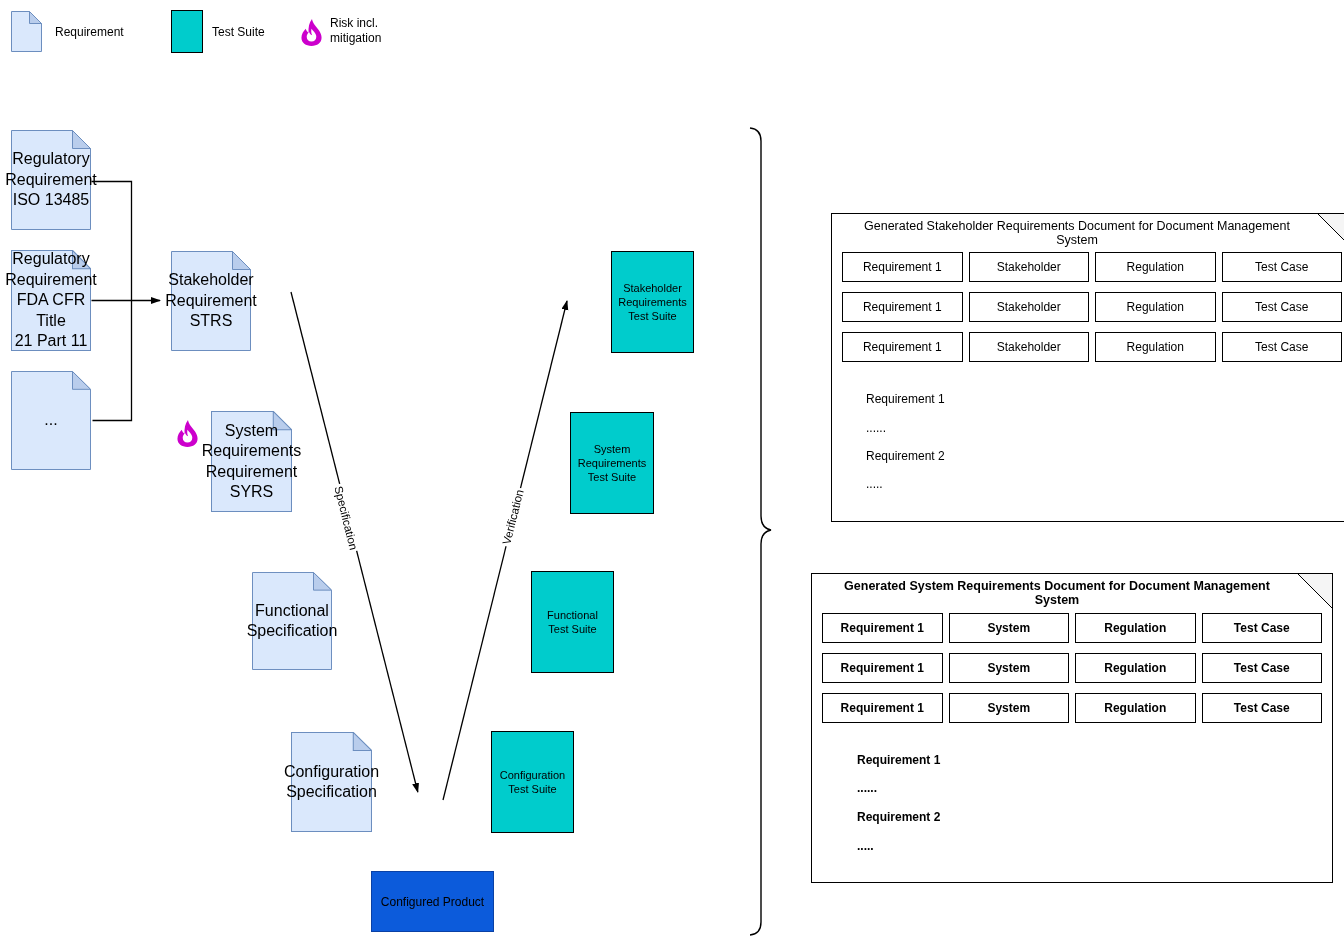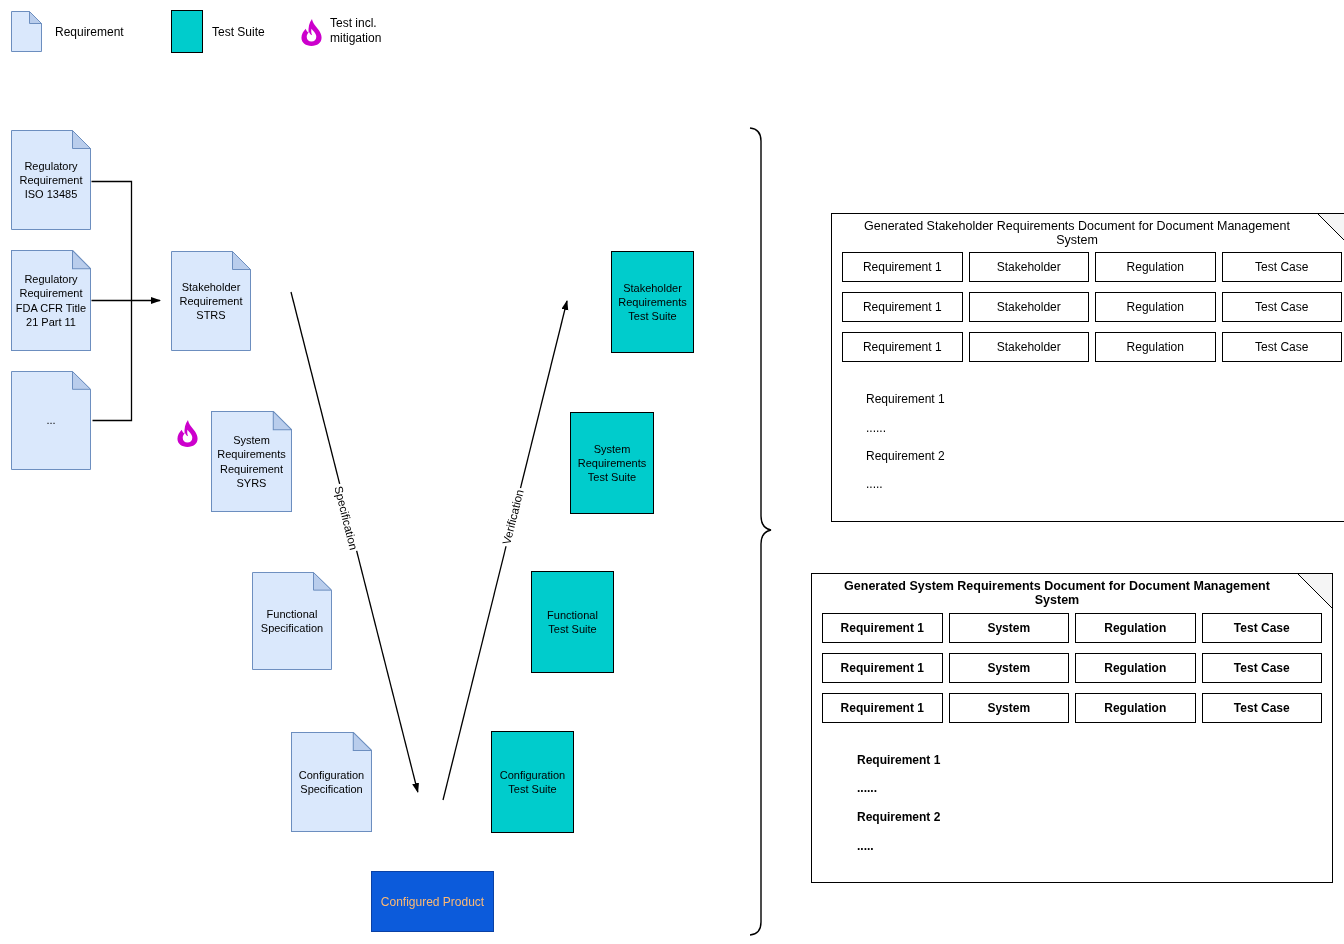--- a/index.html
+++ b/index.html
@@ -12,34 +12,34 @@
   .brace{stroke:#000;stroke-width:1.4;fill:none;}
 
   
   .doc{position:absolute;}
   .doc svg{position:absolute;left:0;top:0;width:100%;height:100%;}
   .doc-page{fill:var(--doc_fill);stroke:var(--doc_stroke);stroke-width:1;}
   .doc-fold{fill:var(--doc_fold);stroke:var(--doc_stroke);stroke-width:1;}
   .doc-label{
     position:absolute;left:2%;top:0;width:96%;height:100%;
     display:flex;align-items:center;justify-content:center;text-align:center;
-    font-size:11px;line-height:1.28;white-space:pre-line;
+    font-size:16px;line-height:1.28;white-space:pre-line;
   }
 
   
   .suite{
     position:absolute;background:var(--suite_fill);border:1px solid #000;
     display:flex;align-items:center;justify-content:center;text-align:center;
     font-size:11px;line-height:1.28;white-space:pre-line;
   }
 
   
   .product{
     position:absolute;background:var(--product_fill);border:1px solid var(--product_stroke);
-    color:#fdba74;display:flex;align-items:center;justify-content:center;text-align:center;
+    color:#000000;display:flex;align-items:center;justify-content:center;text-align:center;
     font-size:12px;
   }
 
   
   .edge-label{
     position:absolute;background:#fff;font-size:11.5px;padding:0 2px;
     transform:translate(-50%,-50%) rotate(76deg);white-space:nowrap;
   }
   .edge-label.ccw{transform:translate(-50%,-50%) rotate(-76deg);}
 
@@ -95,21 +95,21 @@
 
   <div class="swatch" style="left:171px;top:10px;width:30px;height:41px;"></div>
   <div class="legend-label" style="left:212px;top:25px;">Test Suite</div>
 
   <div class="flame" style="left:300px;top:19px;width:23px;height:27px;">
     <svg viewBox="0 0 24 28" width="100%" height="100%">
       <path d="M12.5 0 C13.5 5 17 8 19.5 11.5 C21.5 14.5 22.5 17 22.5 19.5 C22.5 24.7 18 28 12 28 C6 28 1.5 24.7 1.5 19.5 C1.5 15.5 3.5 12.5 6 10 C6.5 12 7.5 13.2 9 14.2 C8.5 9 9.5 4 12.5 0 Z" fill="var(--risk_color)"></path>
       <path d="M12 10 C14 13 17 14.5 17 18.5 C17 21.5 15 23.5 12 23.5 C9 23.5 7 21.5 7 18.5 C7 16.5 8 15 9.5 13.5 C10 15.2 11 16.2 12.7 16.8 C11.6 14.6 11.5 12 12 10 Z" fill="#ffffff"></path>
     </svg>
   </div>
-  <div class="legend-label" style="left:330px;top:16px;">Test incl.
+  <div class="legend-label" style="left:330px;top:16px;">Risk incl.
 mitigation</div>
 
   <div class="doc" style="left:11px;top:130px;width:80px;height:100px;">
     <svg viewBox="0 0 80 100" preserveAspectRatio="none">
       <path class="doc-page" d="M0.5 0.5 H61.5 L79.5 18.5 V99.5 H0.5 Z"></path>
       <path class="doc-fold" d="M61.5 0.5 V18.5 H79.5 Z"></path>
     </svg>
     <span class="doc-label">Regulatory
 Requirement
 ISO 13485</span>

